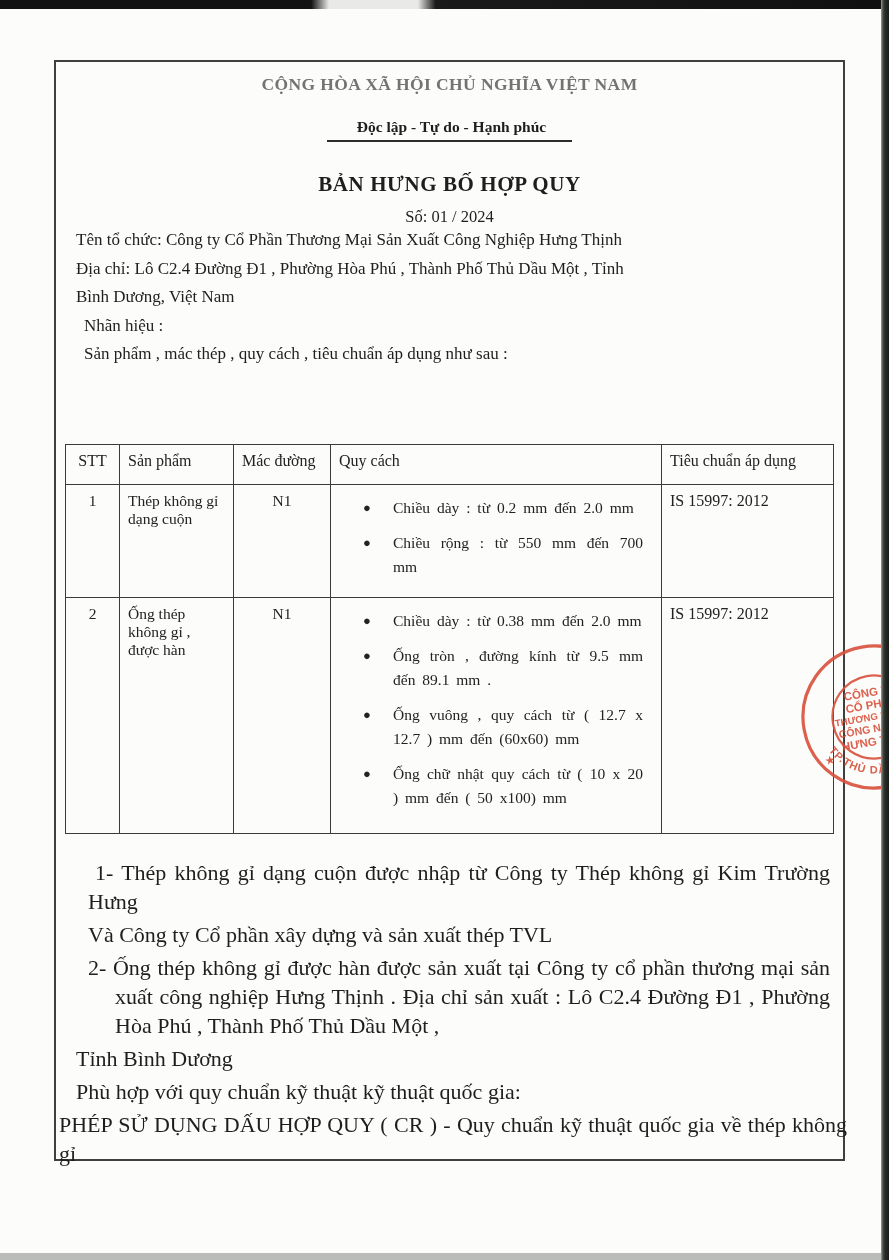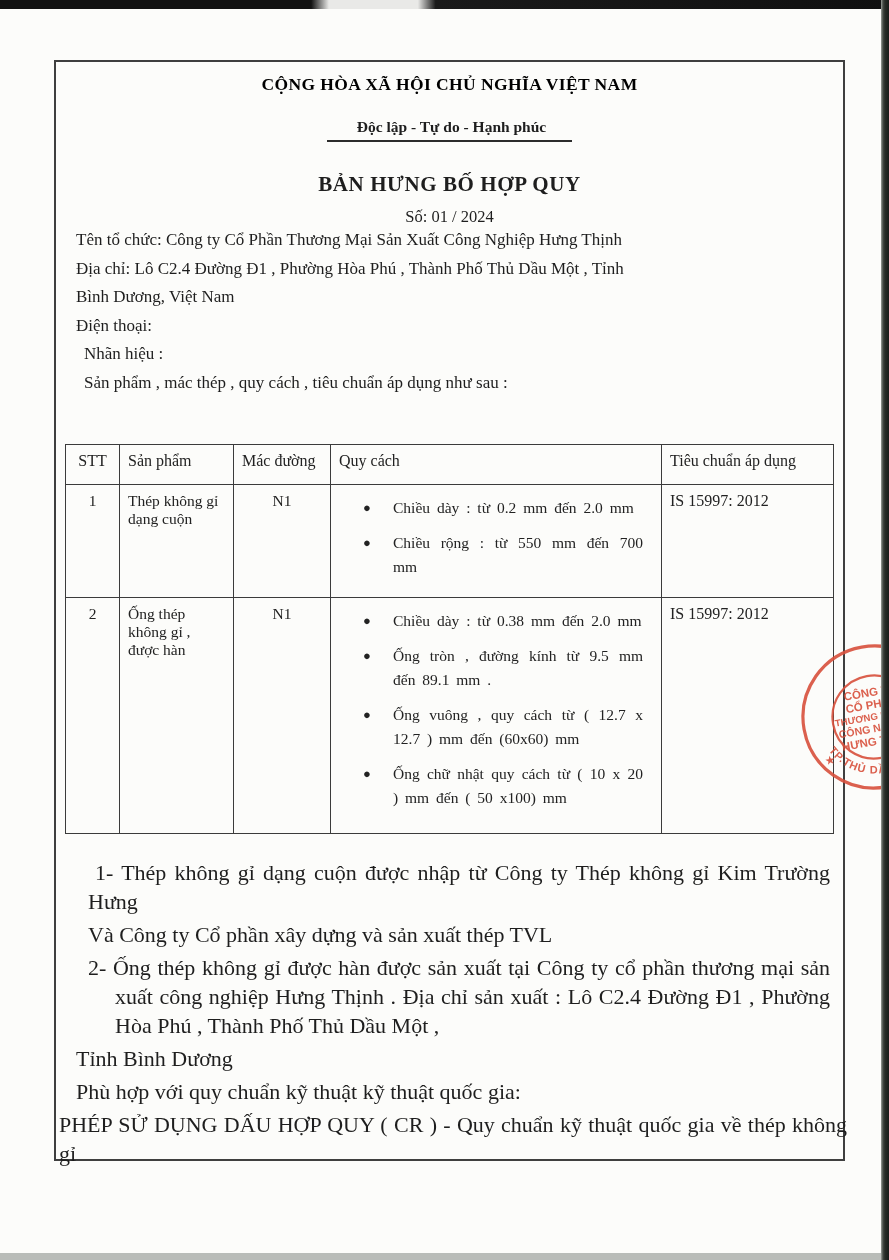--- a/index.html
+++ b/index.html
@@ -13,21 +13,21 @@
     background:linear-gradient(90deg,#121212 0%,#121212 35%,#e9e9e7 37%,#e9e9e7 47%,#1a1a1a 49%,#101010 100%);}
   .edge-right{position:absolute;top:0;right:0;width:8px;height:1260px;z-index:11;
     background:linear-gradient(to right,#9aa09a 0,#454a44 2px,#272c27 4px,#181c18 8px);}
   .edge-bottom{position:absolute;bottom:0;left:0;width:889px;height:7px;z-index:9;background:#b9bcb8;}
 
   .frame{
     position:absolute;left:54px;top:60px;width:787px;height:1097px;
     border:2px solid #3f3f3f;z-index:2;
   }
   .hdr{position:absolute;top:12px;left:0;width:100%;text-align:center;}
-  .nat-title{font-size:17.5px;font-weight:bold;letter-spacing:.4px;color:#000000;}
+  .nat-title{font-size:17.5px;font-weight:bold;letter-spacing:.4px;color:#737373;}
   .motto{display:inline-block;margin-top:5px;font-size:15.5px;font-weight:bold;
     padding:0 26px 4px 30px;border-bottom:2px solid #2c2c2c;}
   .doc-title{margin-top:30px;font-size:21px;font-weight:bold;letter-spacing:.6px;}
   .doc-num{margin-top:10px;font-size:16.5px;}
 
   .info{position:absolute;top:164px;left:20px;width:748px;font-size:17px;line-height:28.5px;}
   .info p{margin:0;}
   .info .ind{margin-left:8px;}
   .sp-top{margin-top:8px;}
   .b{font-weight:bold;}
@@ -75,21 +75,20 @@
       <div class="nat-title">CỘNG HÒA XÃ HỘI CHỦ NGHĨA VIỆT NAM</div><br>
       <span class="motto">Độc lập - Tự do - Hạnh phúc</span>
       <div class="doc-title">BẢN HƯNG BỐ HỢP QUY</div>
       <div class="doc-num">Số: 01 / 2024</div>
     </div>
 
     <div class="info">
       <p>Tên tổ chức: Công ty Cổ Phần Thương Mại Sản Xuất Công Nghiệp Hưng Thịnh</p>
       <p>Địa chỉ: Lô C2.4 Đường Đ1 , Phường Hòa Phú , Thành Phố Thủ Dầu Một , Tỉnh</p>
       <p>Bình Dương, Việt Nam</p>
-      <p>Điện thoại:</p>
       <p class="ind">Nhãn hiệu :</p>
       <p class="ind sp-top">Sản phẩm , mác thép , quy cách , tiêu chuẩn áp dụng như sau :</p>
     </div>
 
     <table class="products">
       <colgroup>
           <col class="c1">
           <col class="c2">
           <col class="c3">
           <col class="c4">

